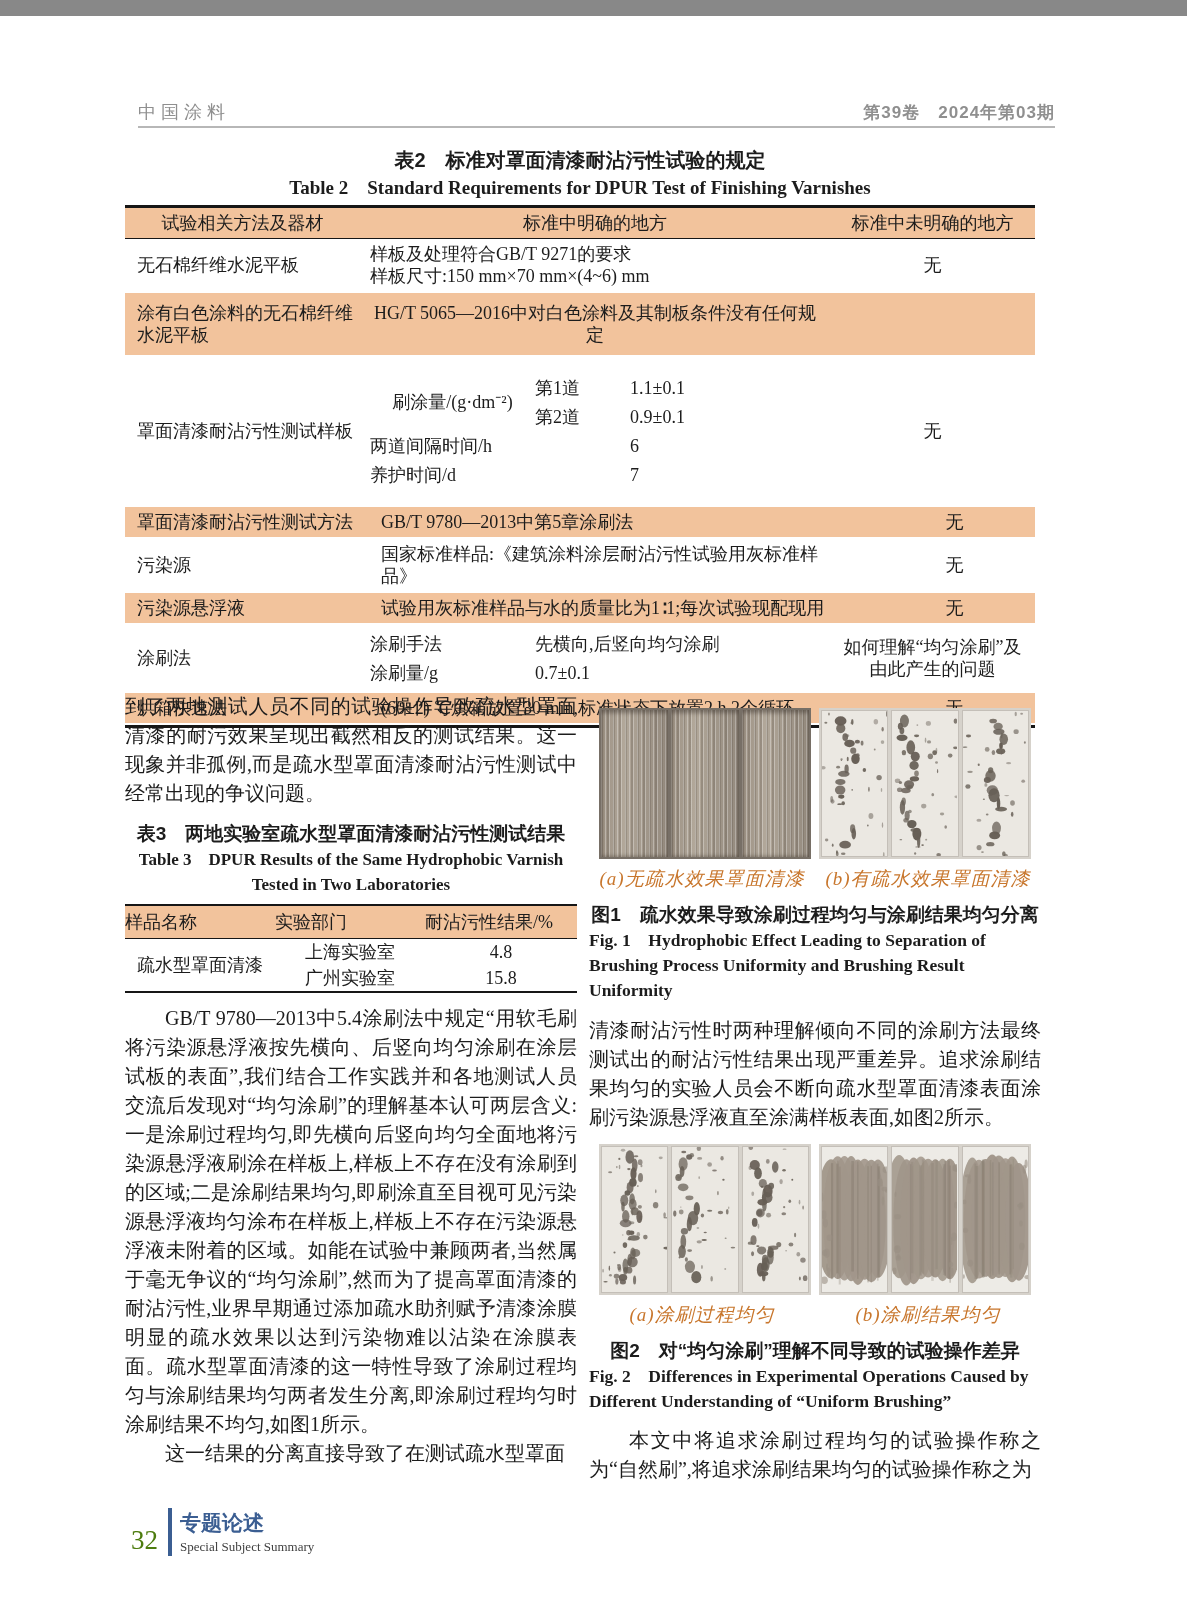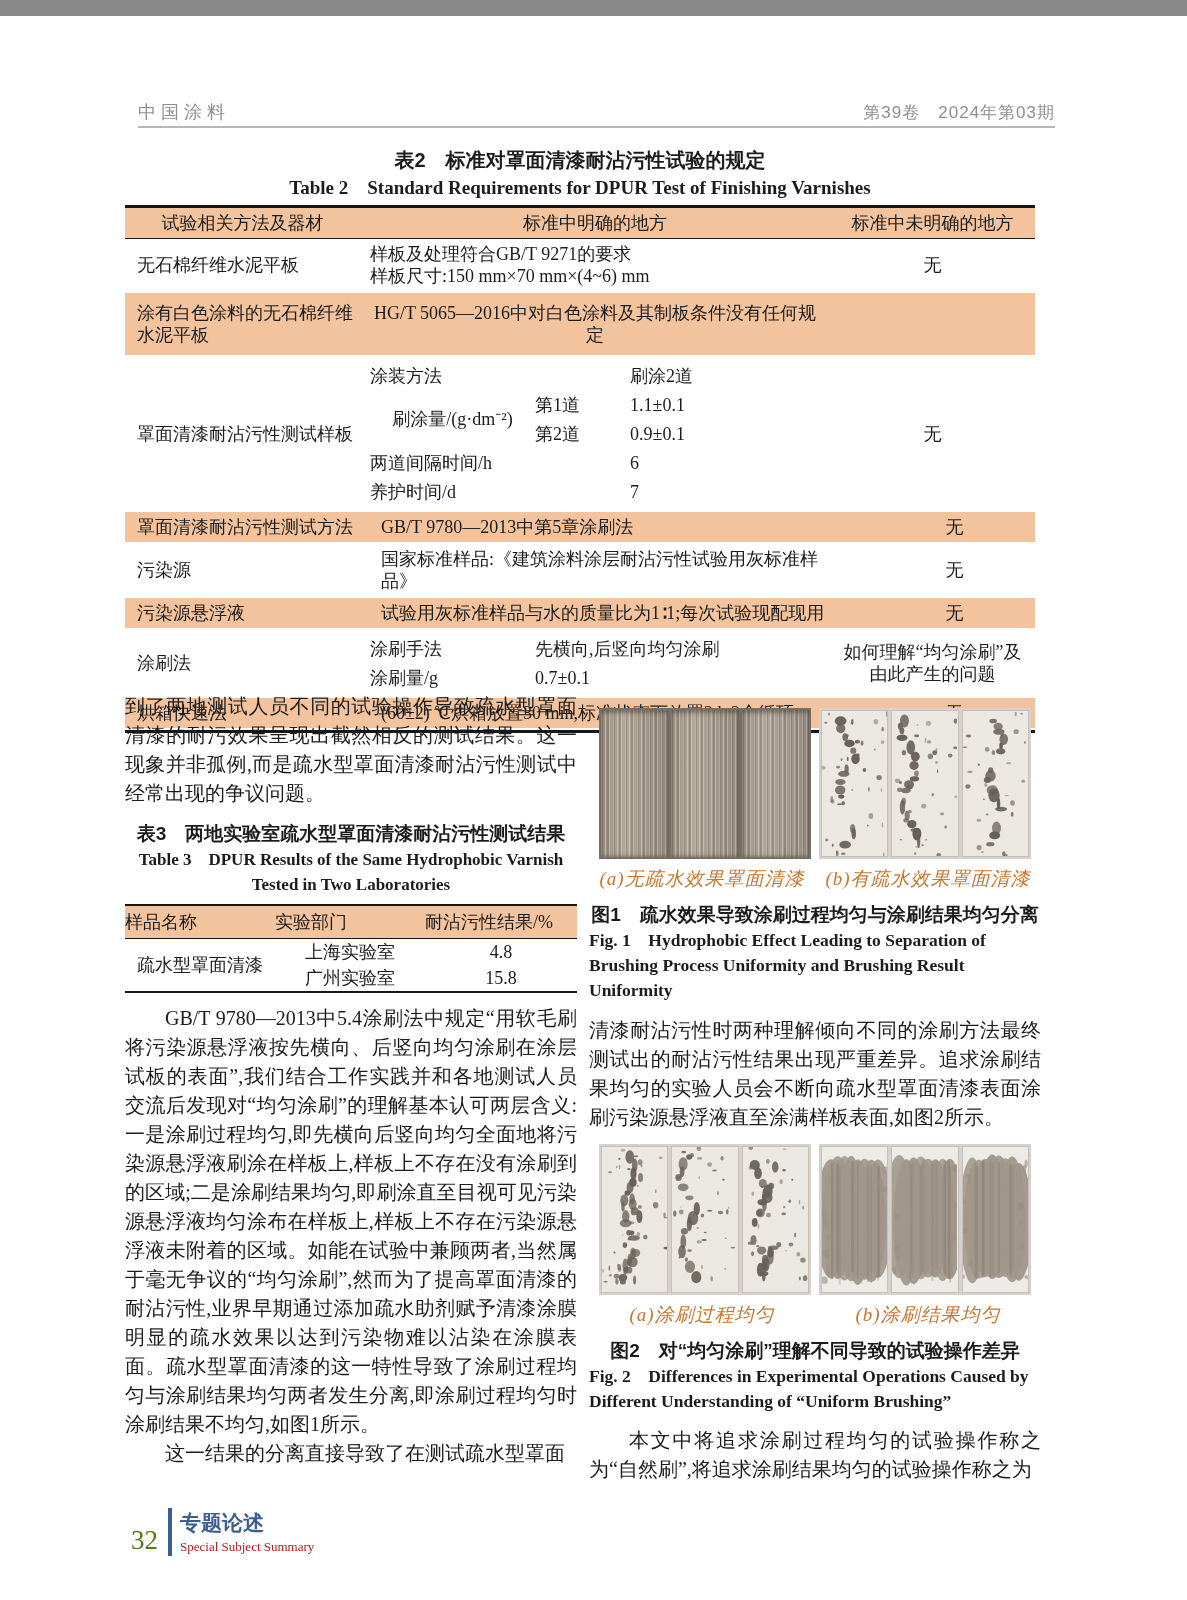--- a/index.html
+++ b/index.html
@@ -6,21 +6,21 @@
   body { background:#888; }
   .page {
     position:relative; width:1187px; height:1600px; margin:16px auto;
     background:#ffffff; overflow:hidden;
     font-family:"Liberation Serif", serif; color:#1c1c1c;padding-left:48px;
   }
   
   .hdr { position:absolute; left:138px; top:84px; width:917px;
          display:flex; justify-content:space-between; align-items:baseline; }
   .hdr .jname { color:#8f8f8f; font-size:18px; letter-spacing:5px; font-family:"Liberation Sans",sans-serif; }
-  .hdr .jissue { color:#8f8f8f; font-size:17px; letter-spacing:1px; font-family:"Liberation Sans",sans-serif; }
+  .hdr .jissue { color:#8f8f8f; font-size:17px; letter-spacing:1px; font-family:"Liberation Sans",sans-serif;font-weight:bold; }
   .hdr-rule { position:absolute; left:138px; top:110px; width:917px; border-top:2px solid #b7b7b7; }
 
   
   .t2cn { position:absolute; left:125px; top:131px; width:910px; text-align:center;
           font-family:"Liberation Sans",sans-serif; font-weight:bold; font-size:20px; }
   .t2en { position:absolute; left:125px; top:159px; width:910px; text-align:center;
           font-weight:bold; font-size:19px; }
   .t2 { position:absolute; left:125px; top:189px; width:910px;
         border-top:3px solid #161616; border-bottom:3px solid #161616;
         font-size:18px; line-height:22px; }
@@ -75,21 +75,21 @@
   .figcaps span { flex:1; text-align:center; color:#c8762c; font-style:italic; font-size:19px; letter-spacing:1px; }
   .figcn { margin-top:10px; text-align:center; font-family:"Liberation Sans",sans-serif;
            font-weight:bold; font-size:19px; }
   .figen { text-align:left; font-weight:bold; font-size:17.5px; line-height:25px; }
 
   
   .footer { position:absolute; left:131px; top:1492px; display:flex; align-items:center; }
   .pgnum { color:#4d7c0f; font-size:27px; margin-right:10px; align-self:flex-end; }
   .fbar { width:4px; height:48px; background:#3b5e92; margin-right:8px; }
   .fsec-cn { color:#3b5e92; font-family:"Liberation Sans",sans-serif; font-weight:bold; font-size:21px; }
-  .fsec-en { color:#b91c1c; font-size:13px; margin-top:2px; }
+  .fsec-en { color:#404040; font-size:13px; margin-top:2px; }
 </style>
 </head>
 <body>
 
 <div class="page">
 
   <div class="hdr">
     <span class="jname">中国涂料</span>
     <span class="jissue">第39卷　2024年第03期</span>
   </div>
@@ -116,25 +116,20 @@
 
     <div class="t2row stripe h66">
       <div class="c1">涂有白色涂料的无石棉纤维水泥平板</div>
       <div class="c3">HG/T 5065—2016中对白色涂料及其制板条件没有任何规定</div>
     </div>
 
     <div class="t2row h148">
       <div class="c1">罩面清漆耐沾污性测试样板</div>
       <div class="c2">
         <div class="inner">
-          <div class="irow">
-            <span>涂装方法</span>
-            <span></span>
-            <span>刷涂2道</span>
-          </div>
           <div class="irow" style="min-height:58px;text-align:center;">
             <span>刷涂量/(g·dm⁻²)</span>
             <span class="ivstack inner">
               <div>第1道</div>
               <div>第2道</div>
             </span>
             <span class="ivstack inner">
               <div>1.1±0.1</div>
               <div>0.9±0.1</div>
             </span>

